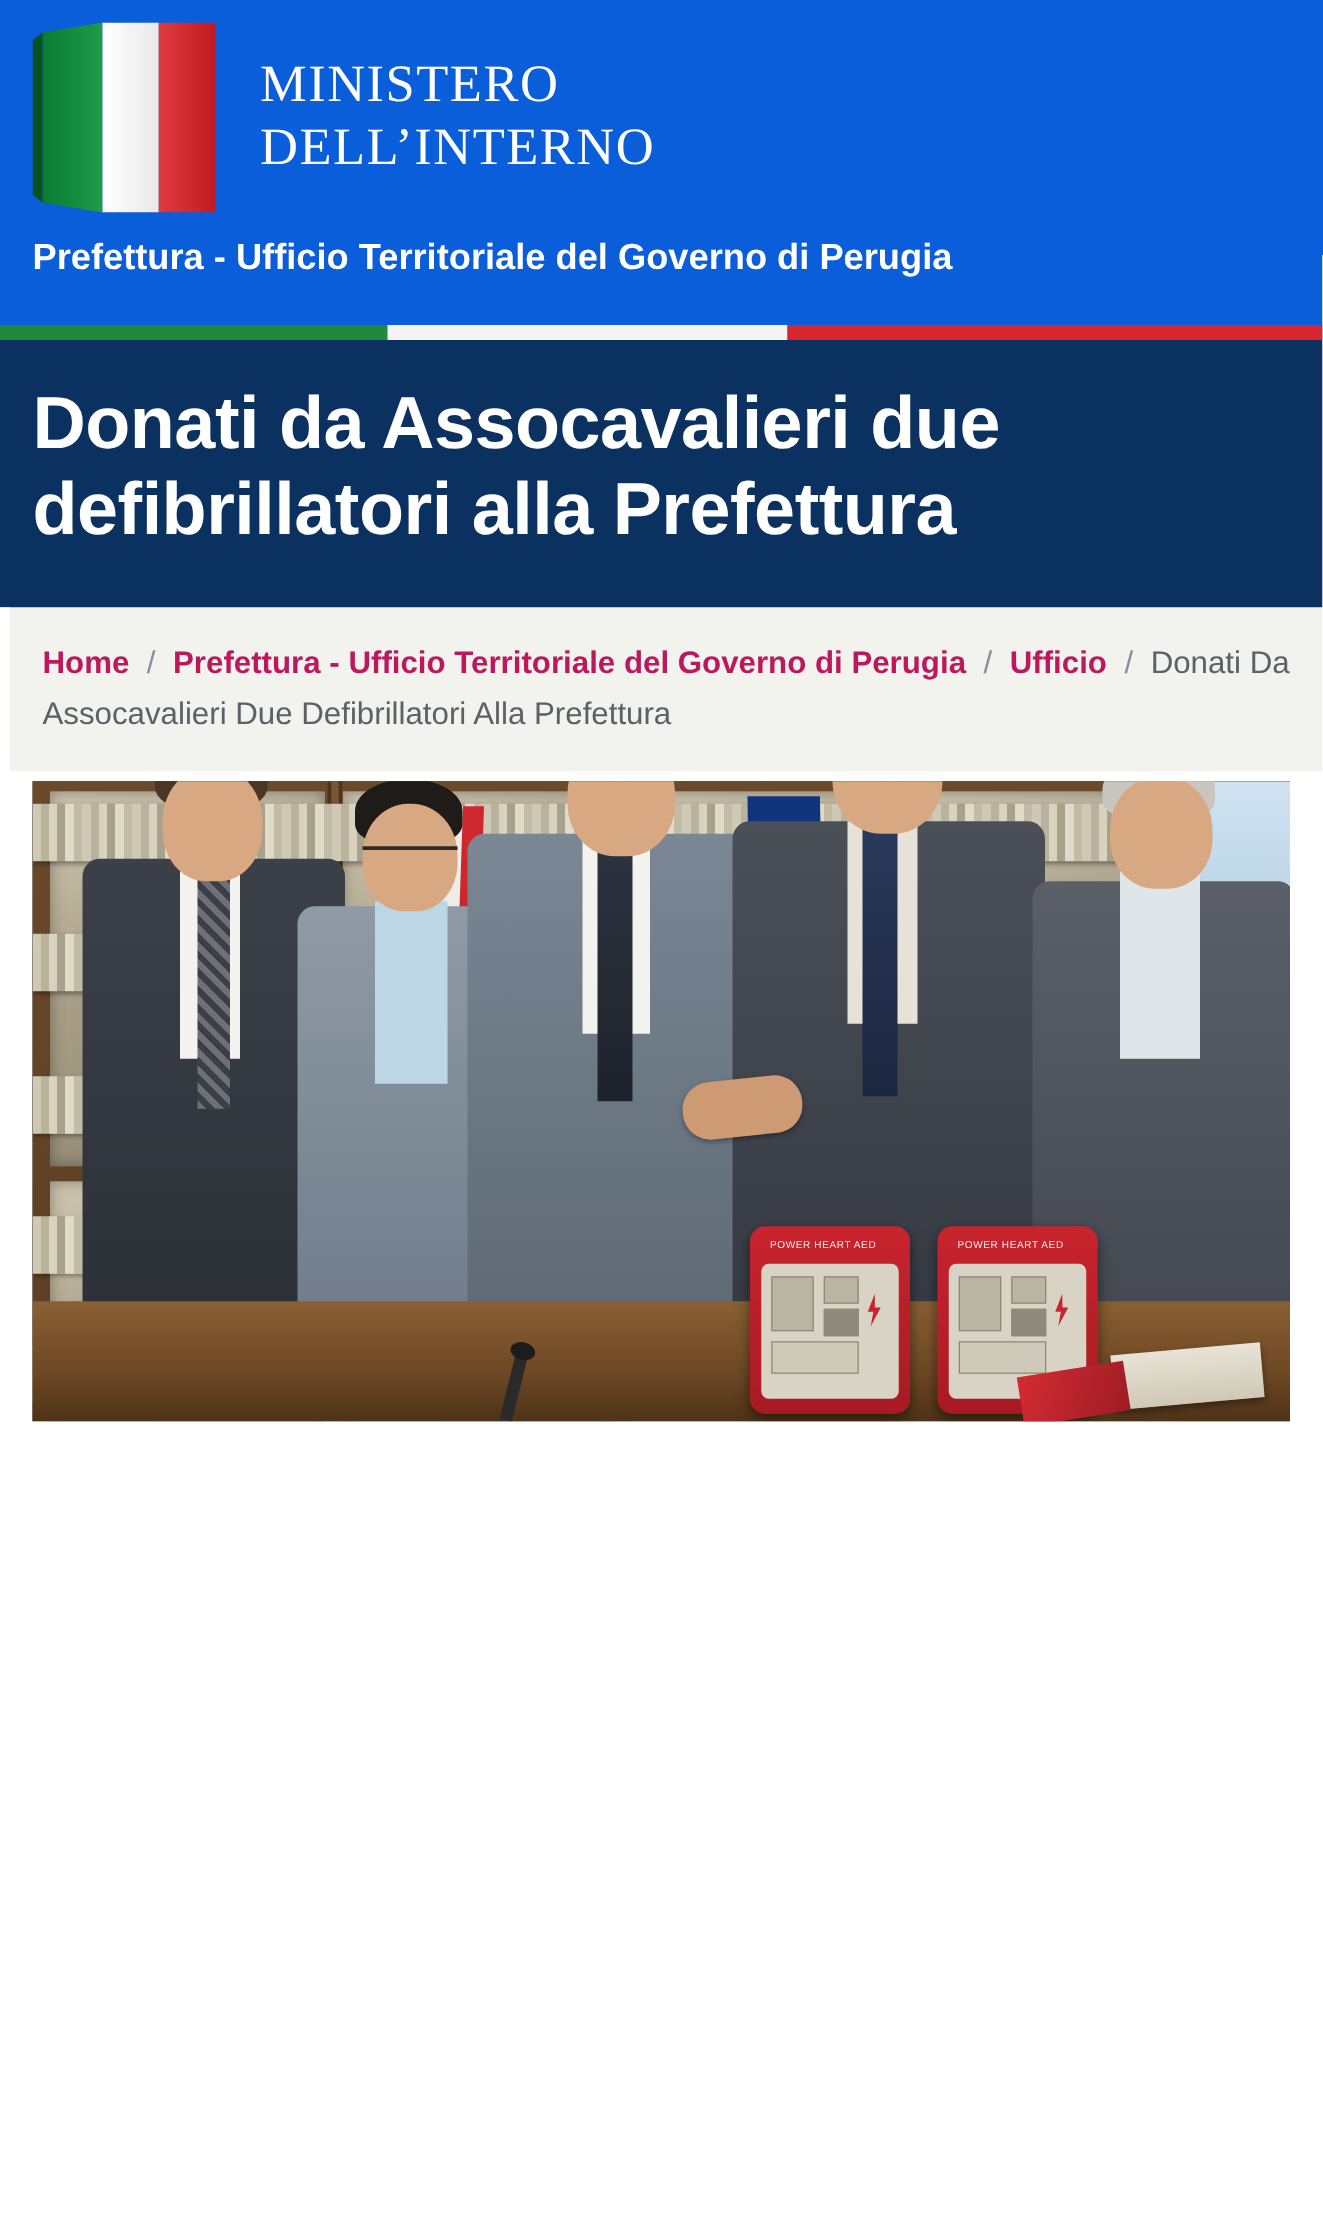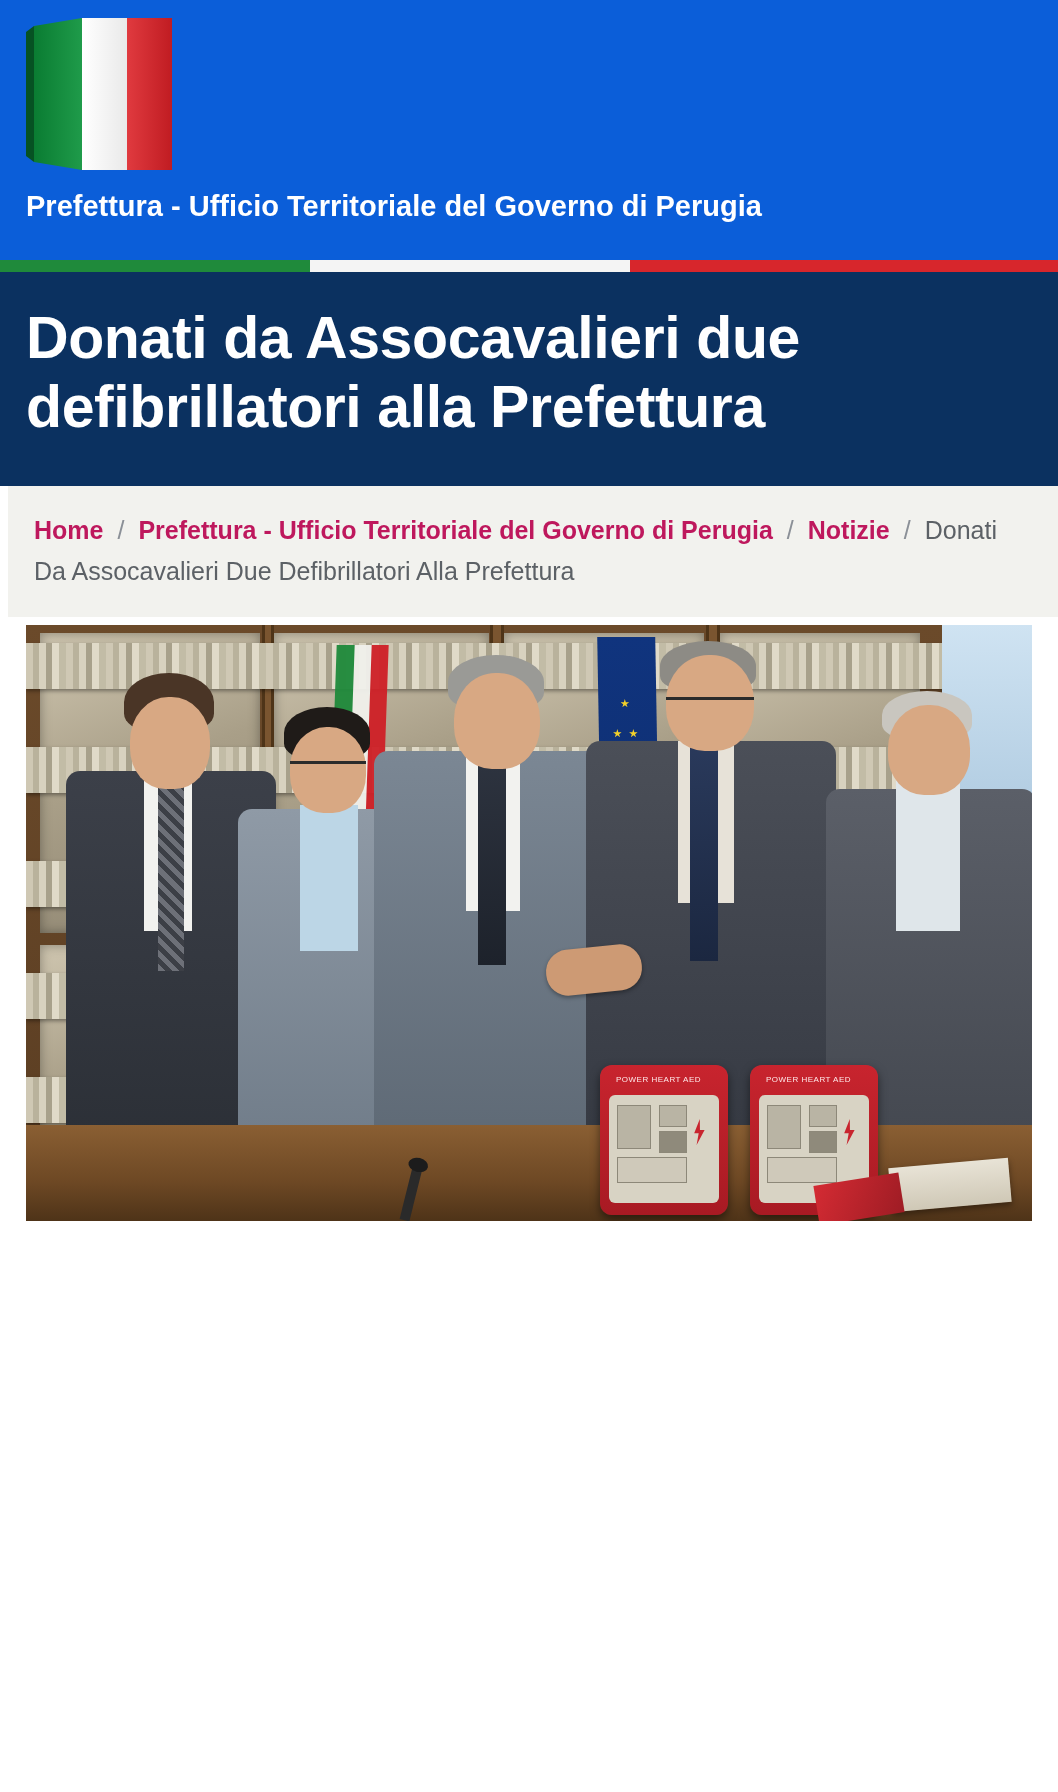--- a/index.html
+++ b/index.html
@@ -100,21 +100,21 @@
     font-weight: 400;
   }
   .breadcrumb .current {
     color: #5c6166;
     font-weight: 400;
   }
 
   
   .photo-wrap {
     margin: 8px 26px 0 26px;
-    height: 596px;
+    height: 512px;
     position: relative;
     overflow: hidden;
     background: #2a2017;
   }
   .photo {
     position: absolute;
     inset: 0;
     overflow: hidden;
   }
   
@@ -302,40 +302,42 @@
           <stop offset="0%" stop-color="#e03a3f"></stop>
           <stop offset="100%" stop-color="#c01c22"></stop>
         </linearGradient>
       </defs>
       <path d="M8 8 L56 0 L56 152 L8 144 Z" fill="url(#gg)"></path>
       <rect x="56" y="0" width="45" height="152" fill="url(#ww)"></rect>
       <rect x="101" y="0" width="45" height="152" fill="url(#rr)"></rect>
       <path d="M0 14 L8 8 L8 144 L0 138 Z" fill="#065223"></path>
     </svg>
 
+    <div class="brand-title">MINISTERO
+DELL’INTERNO</div>
   </div>
 
   <div class="office-bar">
     <div class="office-title">Prefettura - Ufficio Territoriale del Governo di Perugia</div>
   </div>
 
   <div class="tricolor">
     <div class="green"></div>
     <div class="white"></div>
     <div class="red"></div>
   </div>
 </header>
 
 <section class="hero">
   <h1>Donati da Assocavalieri due defibrillatori alla Prefettura</h1>
 </section>
 
 <nav class="breadcrumb-wrap">
   <span class="breadcrumb">
-    <a class="crumb-link" href="#">Home</a><span class="sep">/</span><a class="crumb-link" href="#">Prefettura - Ufficio Territoriale del Governo di Perugia</a><span class="sep">/</span><a class="crumb-link" href="#">Notizie</a><span class="sep">/</span><span class="current">Donati Da Assocavalieri Due Defibrillatori Alla Prefettura</span>
+    <a class="crumb-link" href="#">Home</a><span class="sep">/</span><a class="crumb-link" href="#">Prefettura - Ufficio Territoriale del Governo di Perugia</a><span class="sep">/</span><a class="crumb-link" href="#">Ufficio</a><span class="sep">/</span><span class="current">Donati Da Assocavalieri Due Defibrillatori Alla Prefettura</span>
   </span>
 </nav>
 
 <figure class="photo-wrap" aria-label="Cinque uomini in giacca e cravatta si stringono la mano davanti a una libreria, con due defibrillatori rossi poggiati sul tavolo">
   <div class="photo">
 
     <div class="bookcase"></div>
 
     <div class="glass" style="left:14px;  top:8px;  width:220px; height:300px;"></div>
     <div class="glass" style="left:248px; top:8px;  width:215px; height:300px;"></div>

